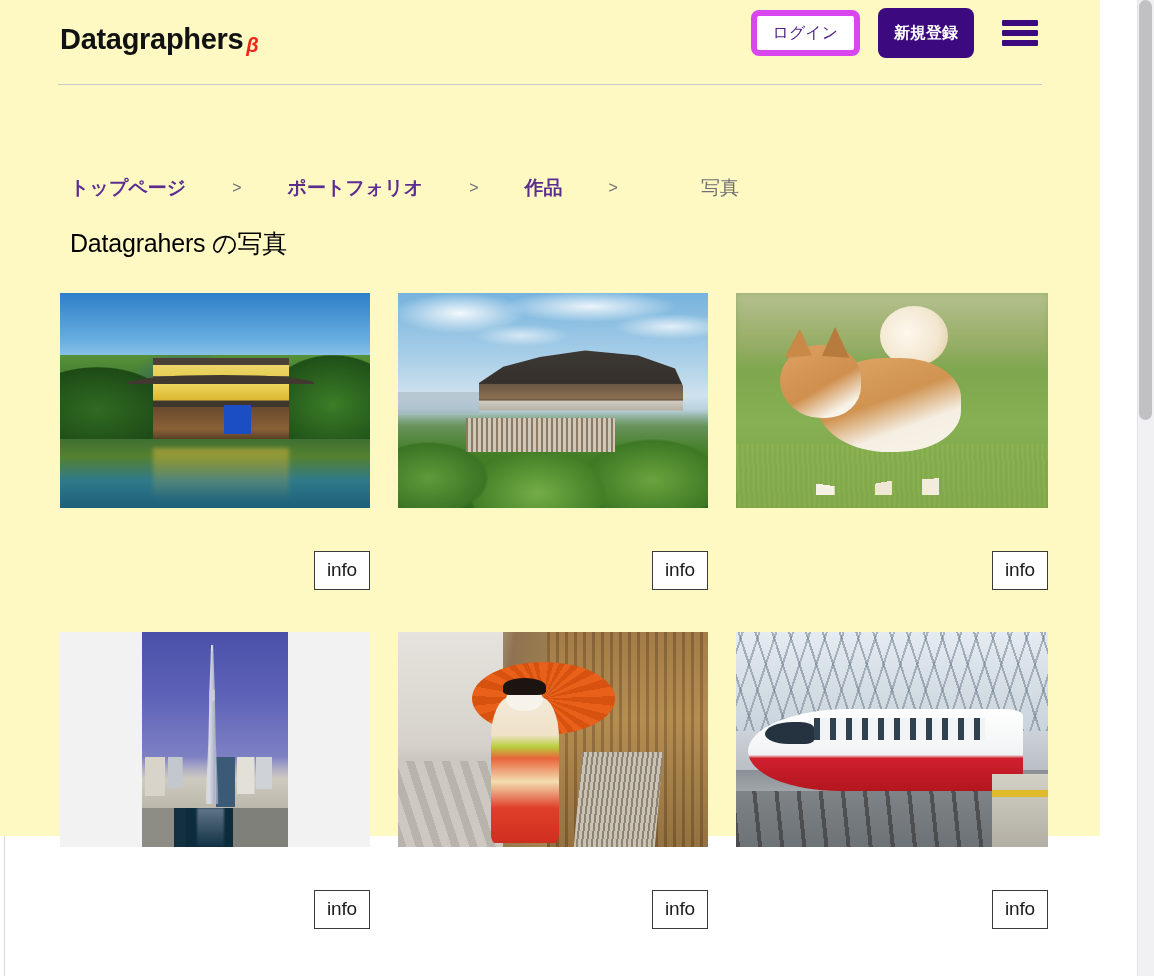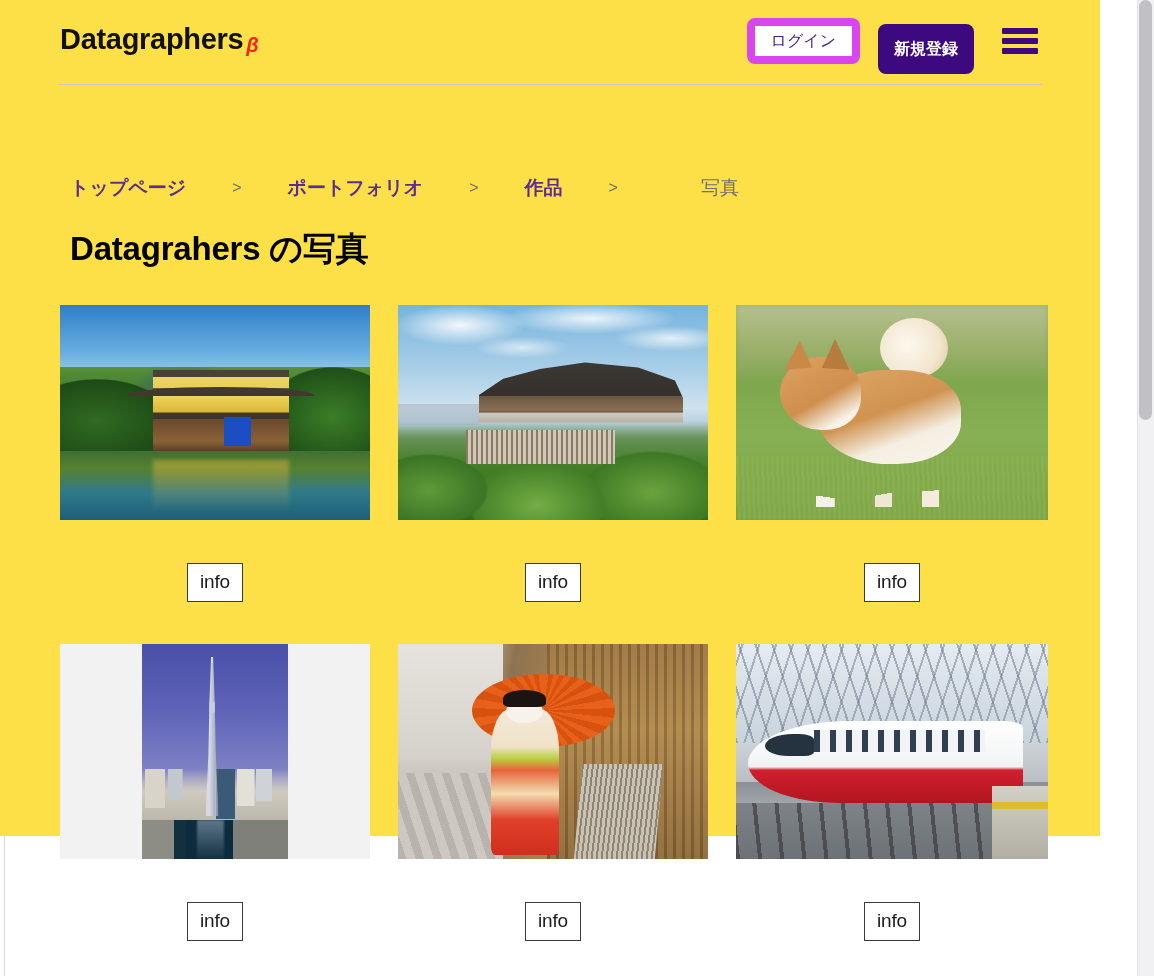--- a/index.html
+++ b/index.html
@@ -36,21 +36,21 @@
     width: 13px; height: 420px;
     background: #c1c1c5;
     border-radius: 7px;
   }
 
   #page {
     position: absolute;
     left: 0; top: 0;
     width: 1100px;
     height: 836px;
-    background: #fde047;
+    background: #fef9c3;
   }
 
   
   .site-header {
     position: relative;
     height: 78px;
     padding: 0 0 0 60px;
     display: flex;
     align-items: center;
   }
@@ -81,21 +81,21 @@
     align-items: center;
     gap: 18px;
   }
   .btn-login {
     display: inline-flex;
     align-items: center;
     justify-content: center;
     min-width: 92px;
     height: 46px;
     padding: 0 16px;
-    border: 8px solid #d946ef;
+    border: 6px solid #d946ef;
     border-radius: 8px;
     background: #ffffff;
     color: #4b1f86;
     font-size: 16px;
     font-weight: 500;
     cursor: pointer;
   }
   .btn-register {
     display: inline-flex;
     align-items: center;
@@ -103,21 +103,20 @@
     min-width: 96px;
     height: 50px;
     padding: 0 16px;
     border: none;
     border-radius: 8px;
     background: #3c0a7e;
     color: #ffffff;
     font-size: 16px;
     font-weight: 700;
     cursor: pointer;
-    margin-top: 16px;
   }
   .hamburger {
     width: 36px;
     height: 26px;
     display: flex;
     flex-direction: column;
     justify-content: space-between;
     cursor: pointer;
     margin-left: 10px;
   }
@@ -165,22 +164,22 @@
     color: #6e6e74;
     font-weight: 400;
     white-space: nowrap;
     margin-left: 37px;
   }
 
   
   .page-title {
     margin: 0;
     padding: 30px 0 0 70px;
-    font-size: 33px;
-    font-weight: 700;
+    font-size: 25px;
+    font-weight: 400;
     color: #000000;
     letter-spacing: -0.2px;
   }
 
   
   .gallery {
     padding: 33px 0 0 60px;
     display: grid;
     grid-template-columns: 310px 310px 312px;
     column-gap: 28px;
@@ -206,21 +205,21 @@
   .photo-art {
     width: 100%;
     height: 100%;
     position: relative;
     overflow: hidden;
   }
   .info-row {
     height: 124px;
     display: flex;
     align-items: center;
-    justify-content: center;
+    justify-content: flex-end;
   }
   .btn-info {
     display: inline-flex;
     align-items: center;
     justify-content: center;
     width: 56px;
     height: 39px;
     border: 1.5px solid #3a3a3a;
     background: #ffffff;
     color: #1b1b1b;

